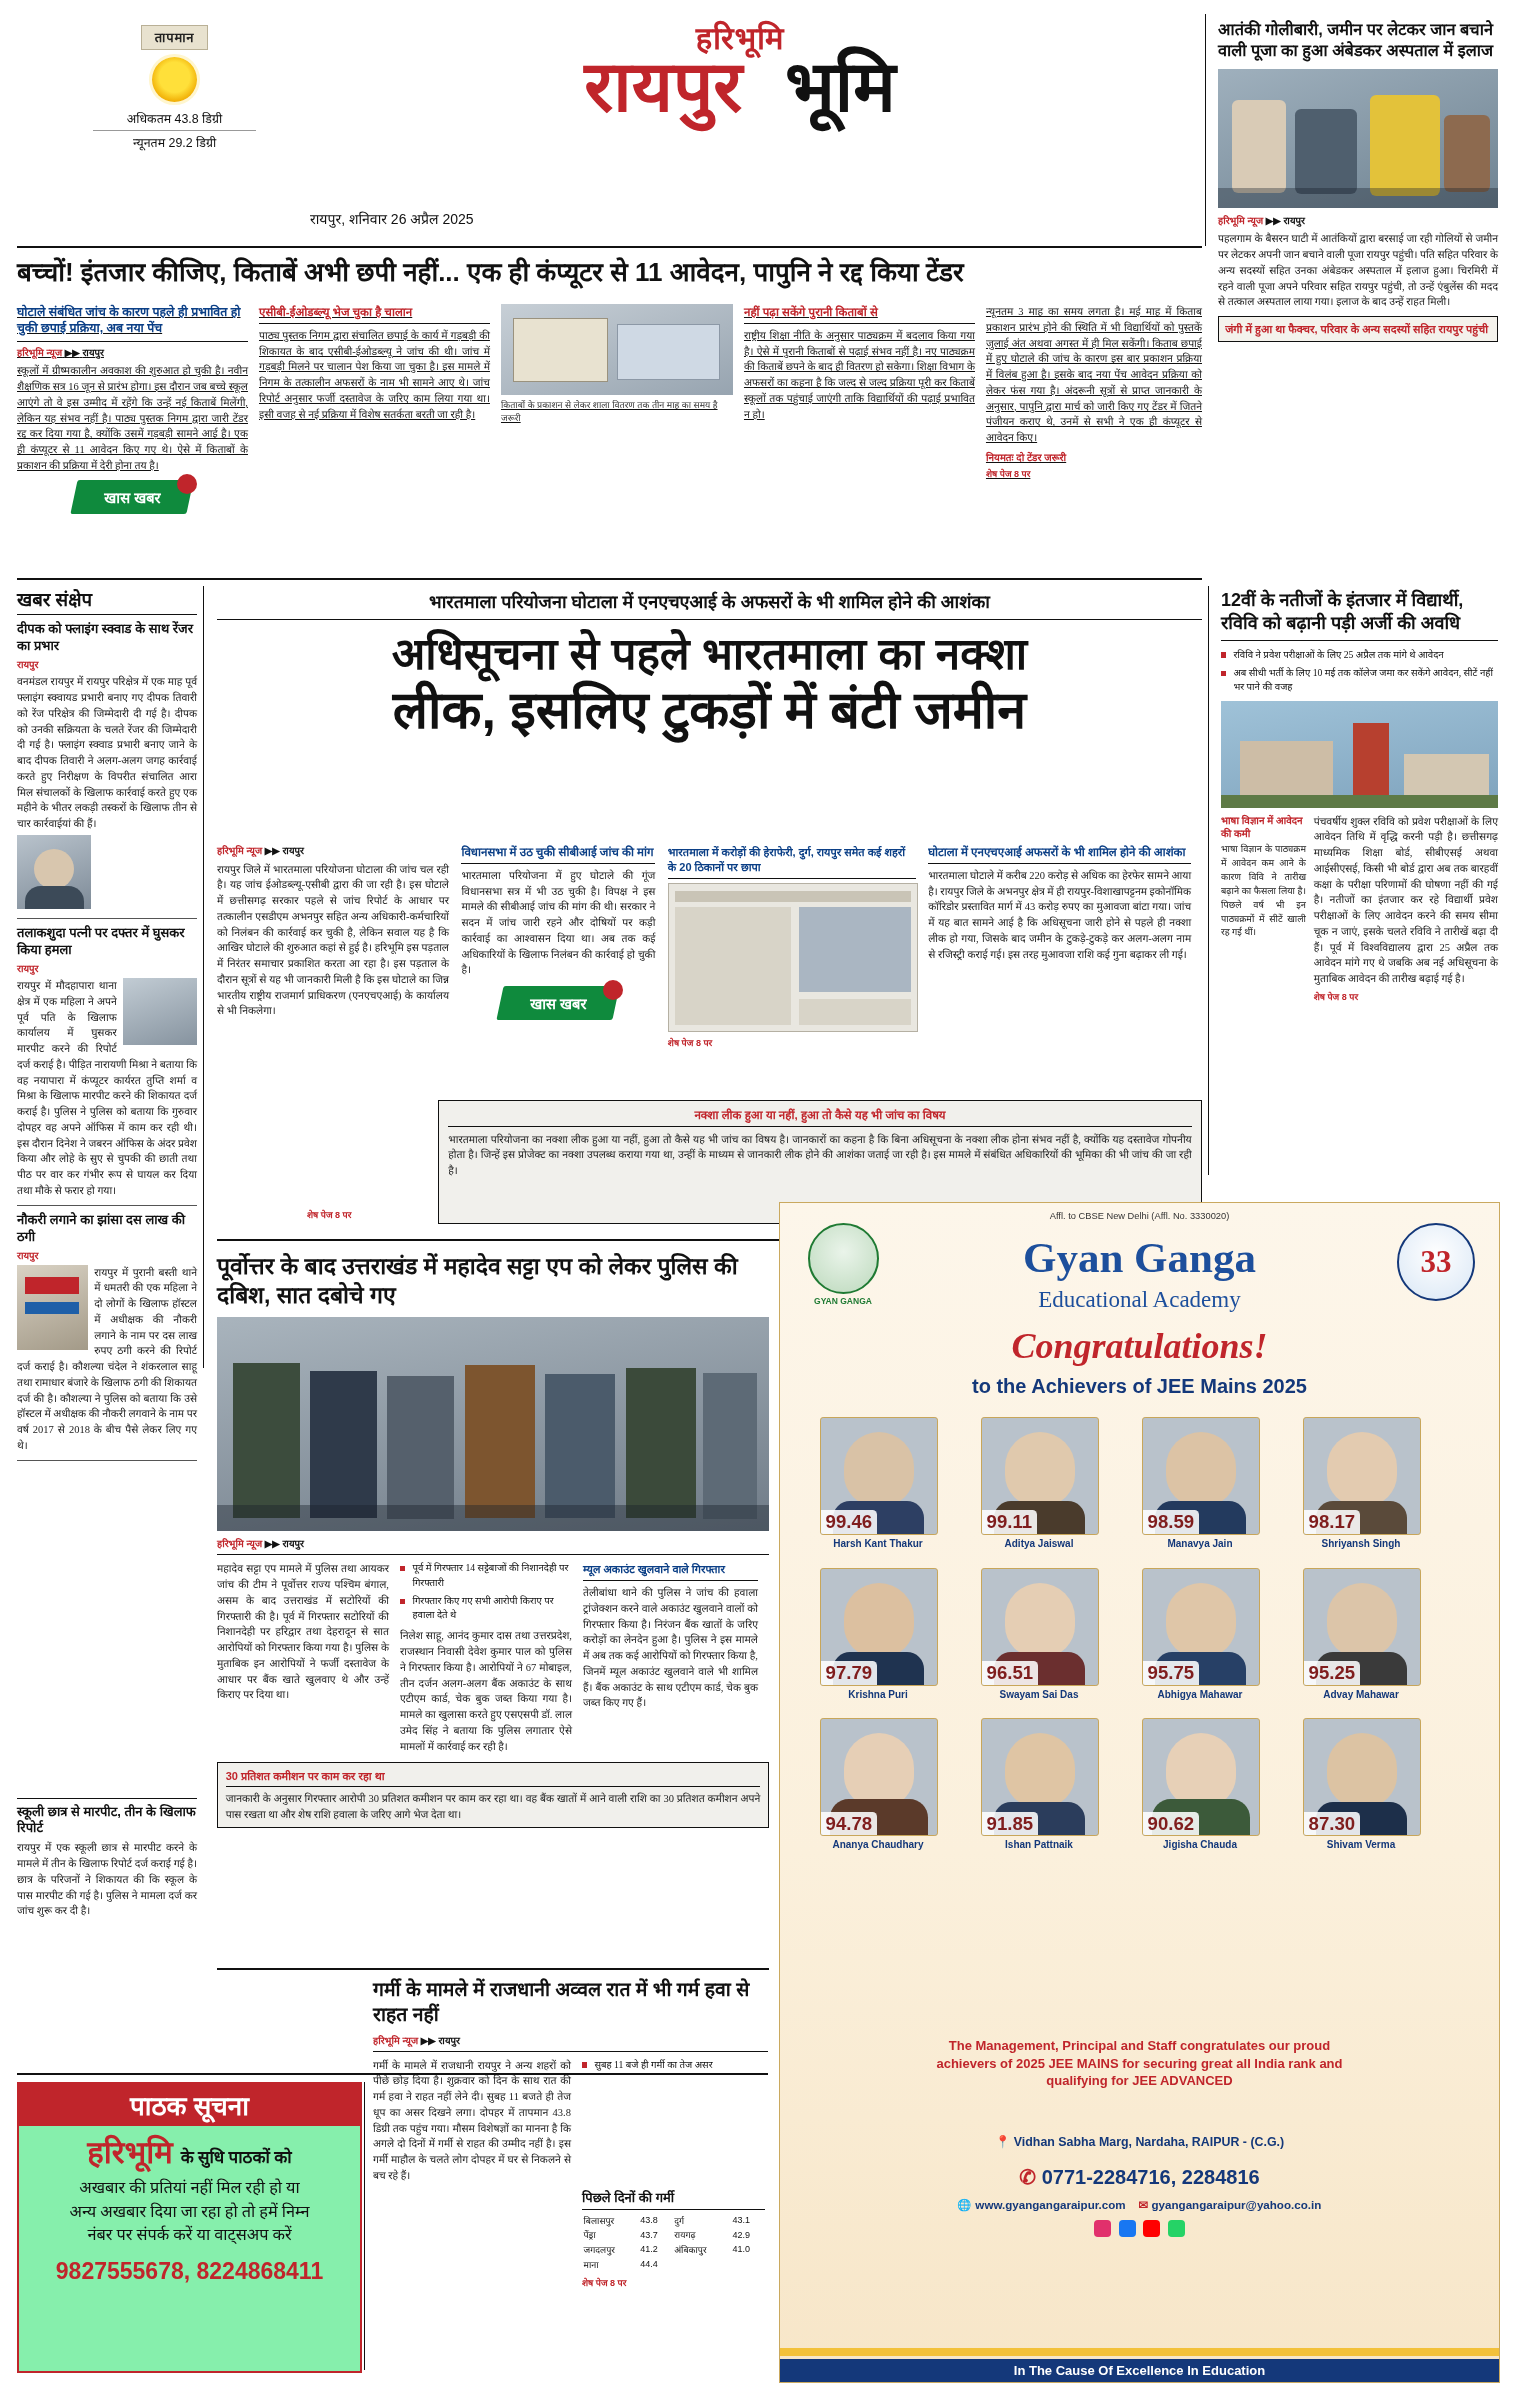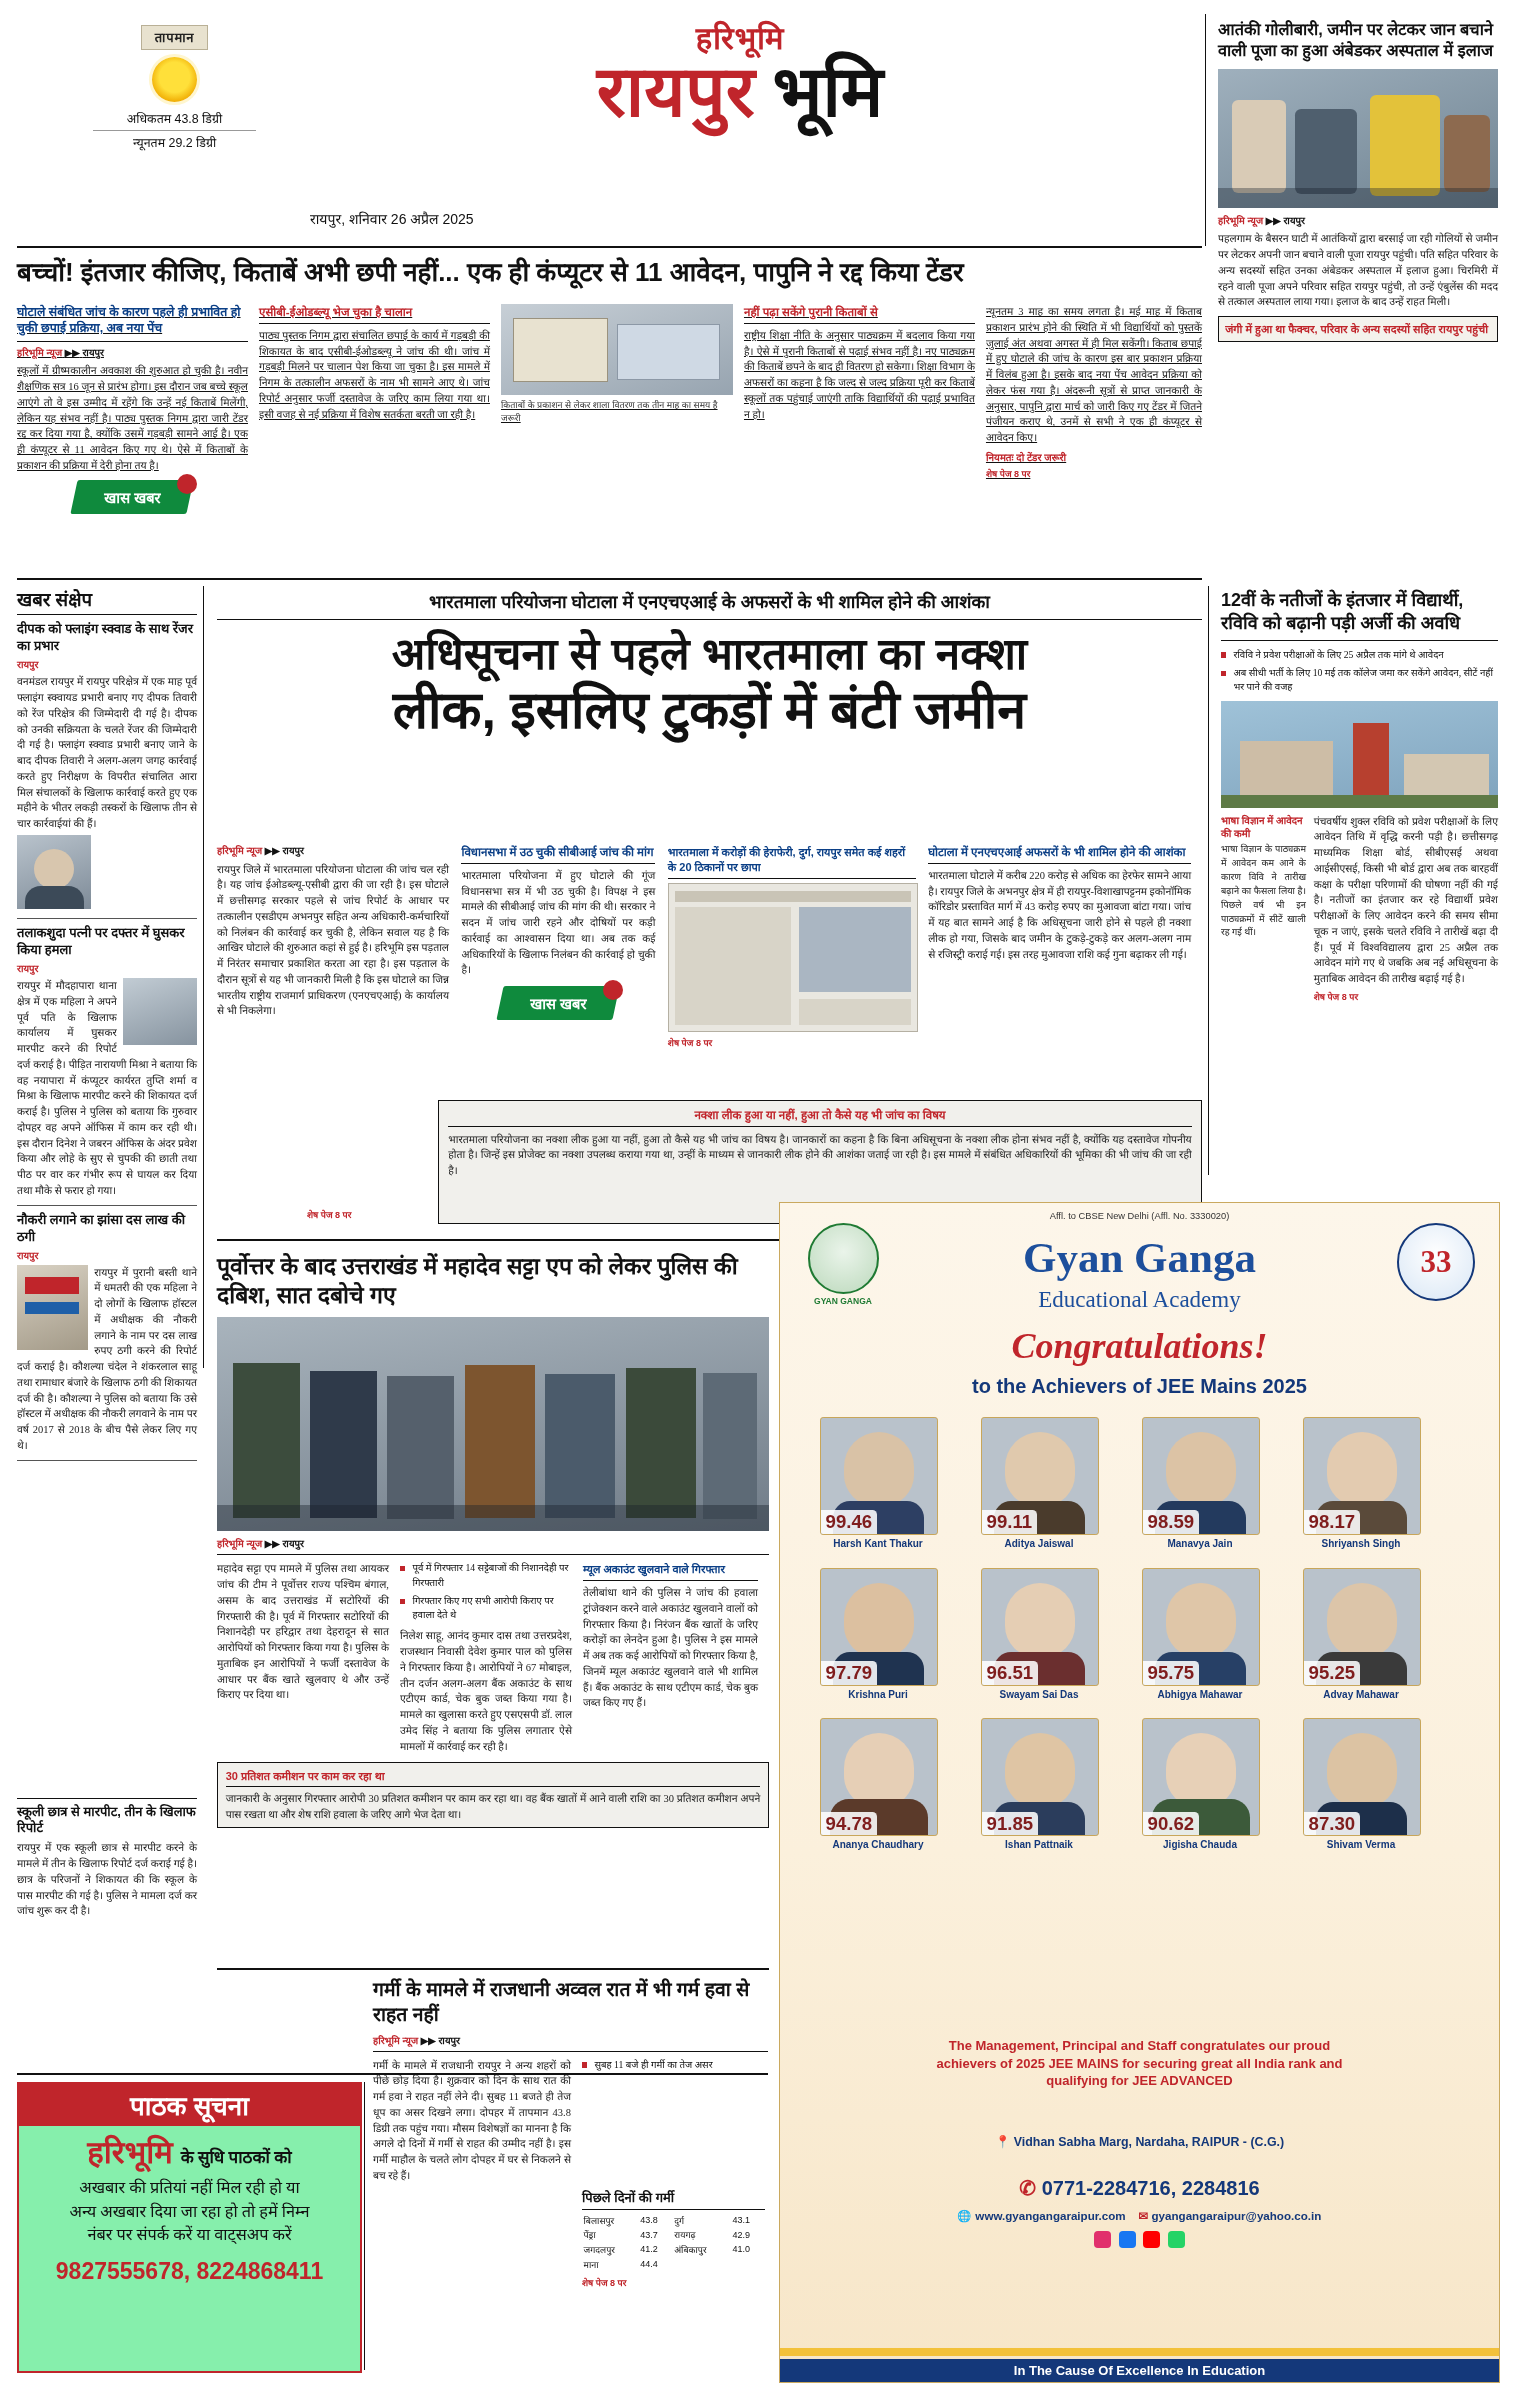--- a/index.html
+++ b/index.html
@@ -15,21 +15,21 @@
   .rule{background:#111;}
   .hr2{height:1.5px;}
   .thin{height:0.8px;background:#555;}
   
   .temp-box{width:163px;text-align:center;font-family:"Liberation Sans",sans-serif;}
   .temp-tag{display:inline-block;background:#e8e2cf;border:0.8px solid #b9b096;padding:2.3px 12.4px;font-size:13px;font-weight:bold;color:#222;letter-spacing:0.8px;}
   .sun{width:45px;height:45px;border-radius:50%;background:radial-gradient(circle at 50% 45%,#ffe03a 0 45%,#f2b30a 70%,#e79c06 100%);margin:7.7px auto 4.6px;box-shadow:0 0 0 3.1px #fff6cf;}
   .temp-line{font-size:12.4px;border-bottom:0.8px solid #999;padding:3.1px 0;}
   .temp-line:last-child{border-bottom:none;}
   .mast-hari{font-family:"Liberation Serif",serif;font-weight:bold;font-size:31px;color:#c0252b;text-align:center;letter-spacing:0.8px;}
-  .mast-main{font-family:Liberation Serif, serif;font-weight:bold;font-size:71px;line-height:0.98;text-align:center;color:#111;}
+  .mast-main{font-family:Liberation Mono, monospace;font-weight:bold;font-size:71px;line-height:0.98;text-align:center;color:#111;}
   .mast-main .red{color:#c0252b;}
   .mast-sub{text-align:center;font-size:14px;font-family:"Liberation Sans",sans-serif;margin-top:9.3px;}
   
   .hl{font-family:"Liberation Sans",sans-serif;font-weight:bold;color:#111;}
   .body-txt{font-size:10.5px;line-height:1.5;text-align:justify;color:#1b1b1b;}
   .byline{font-family:"Liberation Sans",sans-serif;font-size:9.7px;font-weight:bold;color:#c0252b;}
   .byline .city{color:#111;}
   .subhead{font-family:"Liberation Sans",sans-serif;font-weight:bold;font-size:11.6px;color:#0b3f86;}
   .subhead-red{font-family:"Liberation Sans",sans-serif;font-weight:bold;font-size:11.6px;color:#c0252b;}
   .cont{font-family:"Liberation Sans",sans-serif;font-size:9px;font-weight:bold;color:#c0252b;}
@@ -504,21 +504,21 @@
       <div class="ad-foot">The Management, Principal and Staff congratulates our proud</div>
       <div class="ad-foot">achievers of 2025 JEE MAINS for securing great all India rank and</div>
       <div class="ad-foot">qualifying for JEE ADVANCED</div>
     </div>
 
     <div style="position:absolute;left:0;right:0;top:930px;">
       <div class="ad-addr">
         <span style="color:#c0252b;">📍</span>
         <span>Vidhan Sabha Marg, Nardaha, RAIPUR - (C.G.)</span>
       </div>
-      <div class="ad-addr" style="font-size:20px;margin-top:21px;">
+      <div class="ad-addr" style="font-size:20px;margin-top:10px;">
         <span style="color:#c0252b;">✆</span>
         <span>0771-2284716, 2284816</span>
       </div>
       <div class="ad-addr" style="font-size:11.6px;margin-top:4.6px;">
         <span style="color:#1f7a33;">🌐</span>
         <span>www.gyangangaraipur.com</span>
         &nbsp;&nbsp;
         <span style="color:#c0252b;">✉</span>
         <span>gyangangaraipur@yahoo.co.in</span>
       </div>

